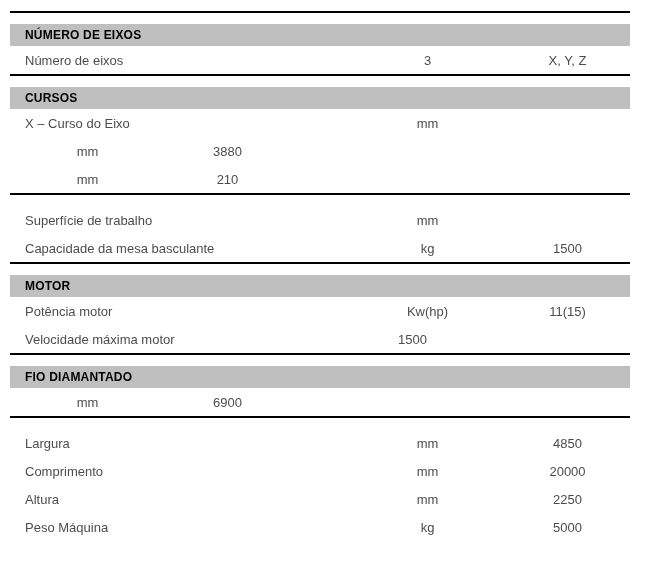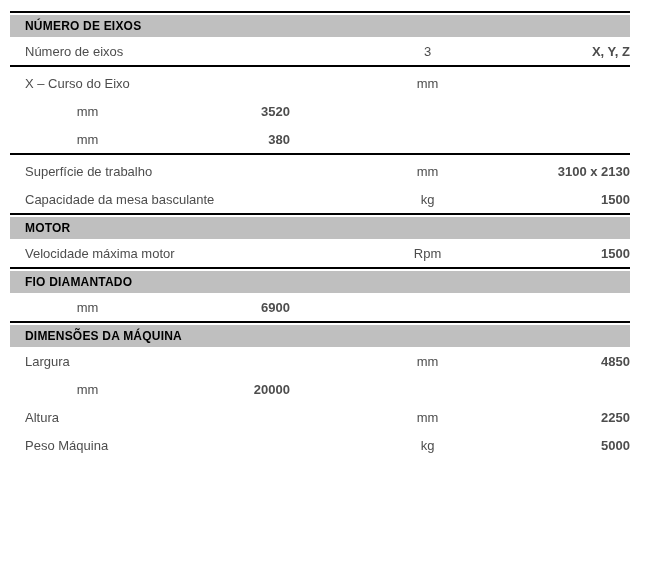--- a/index.html
+++ b/index.html
@@ -12,21 +12,21 @@
     background: var(--page-bg, #ffffff);
     font-family: "Liberation Sans", sans-serif;
     overflow: hidden;
   }
   .spec-table {
     margin: 11px 0 0 10px;
     width: 620px;
   }
   .spec-section {
     border-top: 2px solid var(--line-color, #000000);
-    padding-top: 2px;
+    padding-top: 11px;
   }
   .section-header {
     background: var(--header-bg, #bfbfbf);
     height: 22px;
     display: flex;
     align-items: center;
     padding-left: 15px;
     box-sizing: border-box;
   }
   .section-header span {
@@ -49,94 +49,97 @@
     text-align: left;
     white-space: nowrap;
   }
   .cell-unit {
     flex: 0 0 155px;
     text-align: center;
     white-space: nowrap;
   }
   .cell-value {
     flex: 0 0 125px;
-    text-align: right;
+    text-align: center;
     white-space: nowrap;
-    font-weight: bold;
   }
 </style>
 </head>
 <body>
 
 <div class="spec-table">
     <div class="spec-section">
       <div class="section-header">
         <span>NÚMERO DE EIXOS</span>
       </div>
       <div class="spec-row">
         <div class="cell-label">Número de eixos</div>
         <div class="cell-unit">3</div>
         <div class="cell-value">X, Y, Z</div>
       </div>
     </div>
     <div class="spec-section">
+      <div class="section-header">
+        <span>CURSOS</span>
+      </div>
       <div class="spec-row">
         <div class="cell-label">X – Curso do Eixo</div>
         <div class="cell-unit">mm</div>
       </div>
       <div class="spec-row">
         <div class="cell-unit">mm</div>
-        <div class="cell-value">3520</div>
+        <div class="cell-value">3880</div>
       </div>
       <div class="spec-row">
         <div class="cell-unit">mm</div>
-        <div class="cell-value">380</div>
+        <div class="cell-value">210</div>
       </div>
     </div>
     <div class="spec-section">
       <div class="spec-row">
         <div class="cell-label">Superfície de trabalho</div>
         <div class="cell-unit">mm</div>
-        <div class="cell-value">3100 x 2130</div>
       </div>
       <div class="spec-row">
         <div class="cell-label">Capacidade da mesa basculante</div>
         <div class="cell-unit">kg</div>
         <div class="cell-value">1500</div>
       </div>
     </div>
     <div class="spec-section">
       <div class="section-header">
         <span>MOTOR</span>
       </div>
       <div class="spec-row">
+        <div class="cell-label">Potência motor</div>
+        <div class="cell-unit">Kw(hp)</div>
+        <div class="cell-value">11(15)</div>
+      </div>
+      <div class="spec-row">
         <div class="cell-label">Velocidade máxima motor</div>
-        <div class="cell-unit">Rpm</div>
         <div class="cell-value">1500</div>
       </div>
     </div>
     <div class="spec-section">
       <div class="section-header">
         <span>FIO DIAMANTADO</span>
       </div>
       <div class="spec-row">
         <div class="cell-unit">mm</div>
         <div class="cell-value">6900</div>
       </div>
     </div>
     <div class="spec-section">
-      <div class="section-header">
-        <span>DIMENSÕES DA MÁQUINA</span>
-      </div>
       <div class="spec-row">
         <div class="cell-label">Largura</div>
         <div class="cell-unit">mm</div>
         <div class="cell-value">4850</div>
       </div>
       <div class="spec-row">
+        <div class="cell-label">Comprimento</div>
         <div class="cell-unit">mm</div>
         <div class="cell-value">20000</div>
       </div>
       <div class="spec-row">
         <div class="cell-label">Altura</div>
         <div class="cell-unit">mm</div>
         <div class="cell-value">2250</div>
       </div>
       <div class="spec-row">
         <div class="cell-label">Peso Máquina</div>

